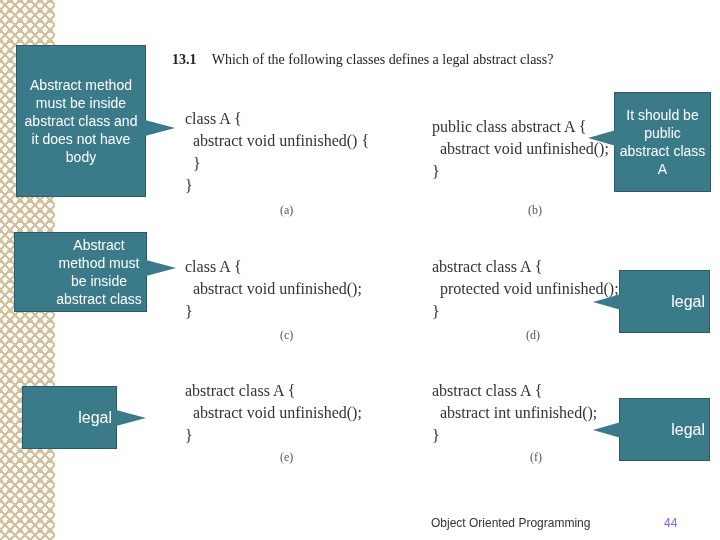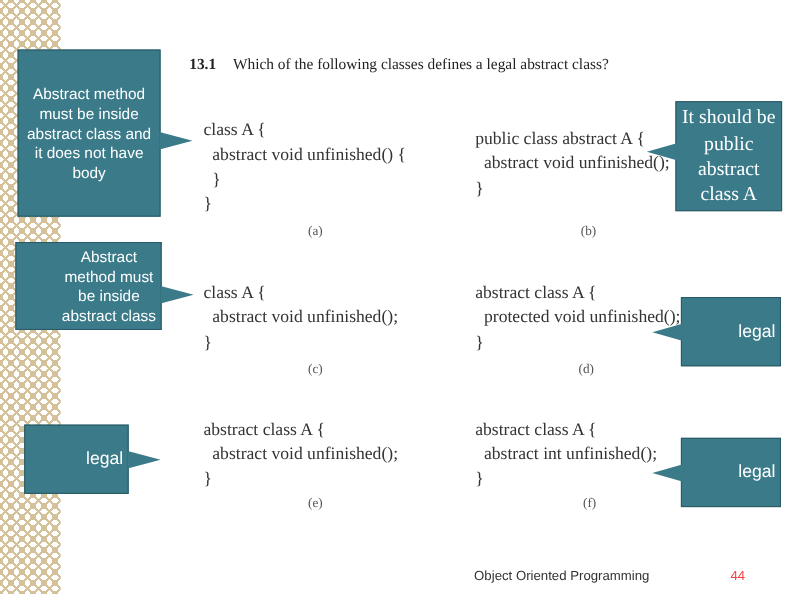--- a/index.html
+++ b/index.html
@@ -69,21 +69,21 @@
   }
   .footer-text {
     position: absolute;
     font-size: 12px;
     color: #333;
     margin-top: 15px;
   }
   .slide-num {
     position: absolute;
     font-size: 12px;
-    color: #ef4444;
+    color: #8b5cf6;
   }
 </style>
 </head>
 <body>
 
 <div class="pattern-strip"></div>
 
 <div class="question">
   <b>13.1</b>
   <span>Which of the following classes defines a legal abstract class?</span>
@@ -116,26 +116,26 @@
 }</div>
 <div class="cell-label" style="left:280px; top:450px;">(e)</div>
 <div class="cell-label" style="left:530px; top:450px;">(f)</div>
 
 <div class="callout" style="left:16px; top:45px; width:130px; height:152px; font-size:14px; line-height:1.3; text-align:center;">
   <span>Abstract method must be inside abstract class and
 it does not have body</span>
 </div>
 <div class="tail" style="left:145px; top:120px; border-width:8px 0 8px 30px; border-color:transparent transparent transparent #3a7a89;"></div>
 
-<div class="callout" style="left:614px; top:92px; width:97px; height:100px; font-size:18px; line-height:1.3;font-family:Liberation Serif, serif;">
+<div class="callout" style="left:614px; top:92px; width:97px; height:100px; font-size:14px; line-height:1.3;">
   <span>It should be public abstract class A</span>
 </div>
 <div class="tail" style="left:588px; top:130px; border-width:8px 28px 8px 0; border-color:transparent #3a7a89 transparent transparent;"></div>
 
-<div class="callout" style="left:14px; top:220px; width:133px; height:80px; font-size:14px; line-height:1.3;padding-left:41px;">
+<div class="callout" style="left:14px; top:232px; width:133px; height:80px; font-size:14px; line-height:1.3;padding-left:41px;">
   <span>Abstract method must be inside abstract class</span>
 </div>
 <div class="tail" style="left:146px; top:260px; border-width:8px 0 8px 30px; border-color:transparent transparent transparent #3a7a89;"></div>
 
 <div class="callout" style="left:619px; top:270px; width:91px; height:63px; font-size:16px;">
   <span>legal</span>
 </div>
 <div class="tail" style="left:593px; top:294px; border-width:8px 28px 8px 0; border-color:transparent #3a7a89 transparent transparent;"></div>
 
 <div class="callout" style="left:22px; top:386px; width:95px; height:63px; font-size:16px;">

